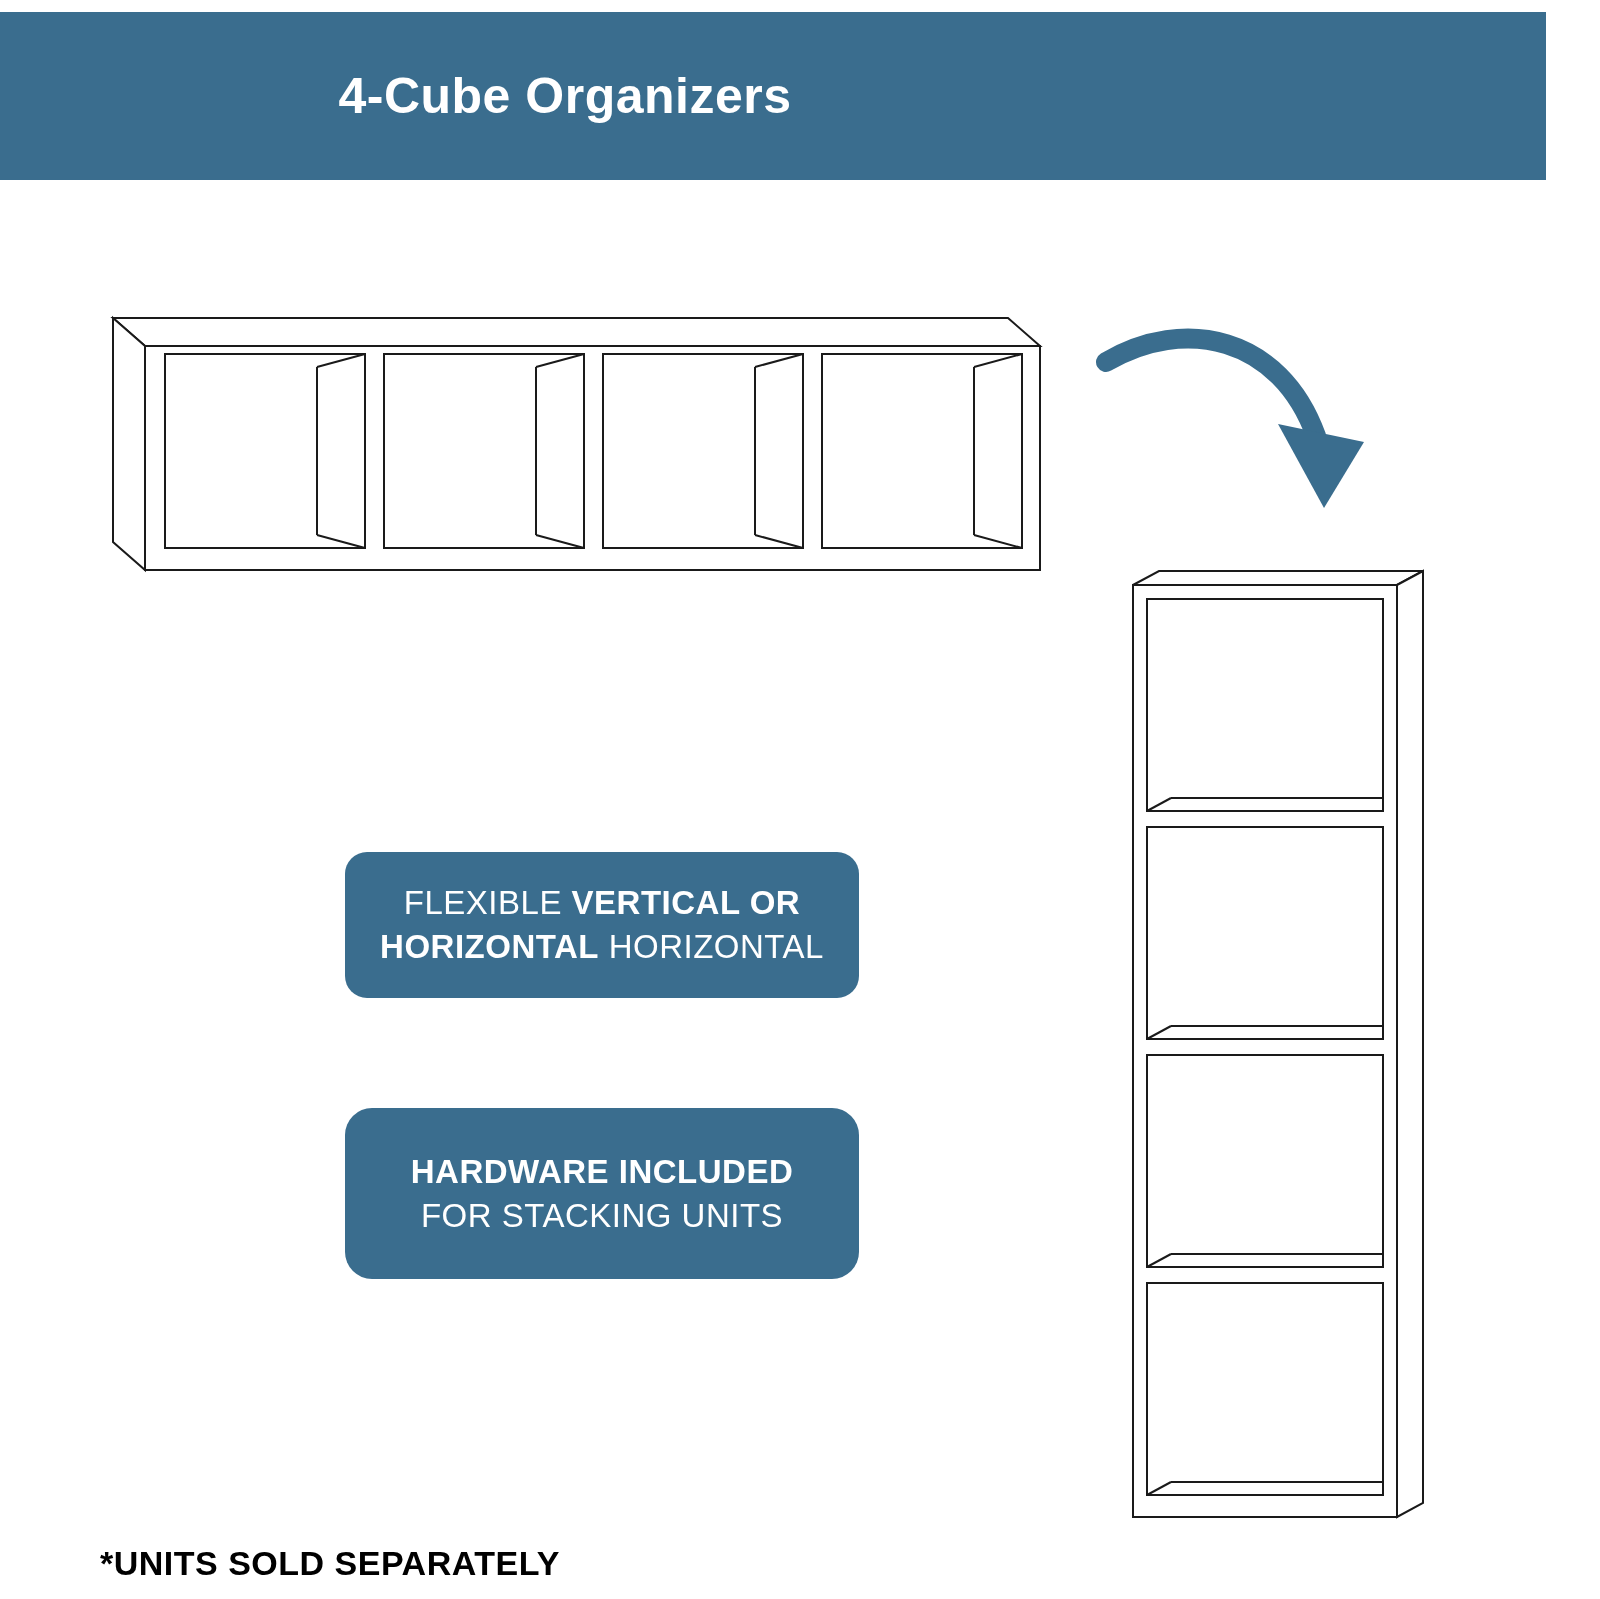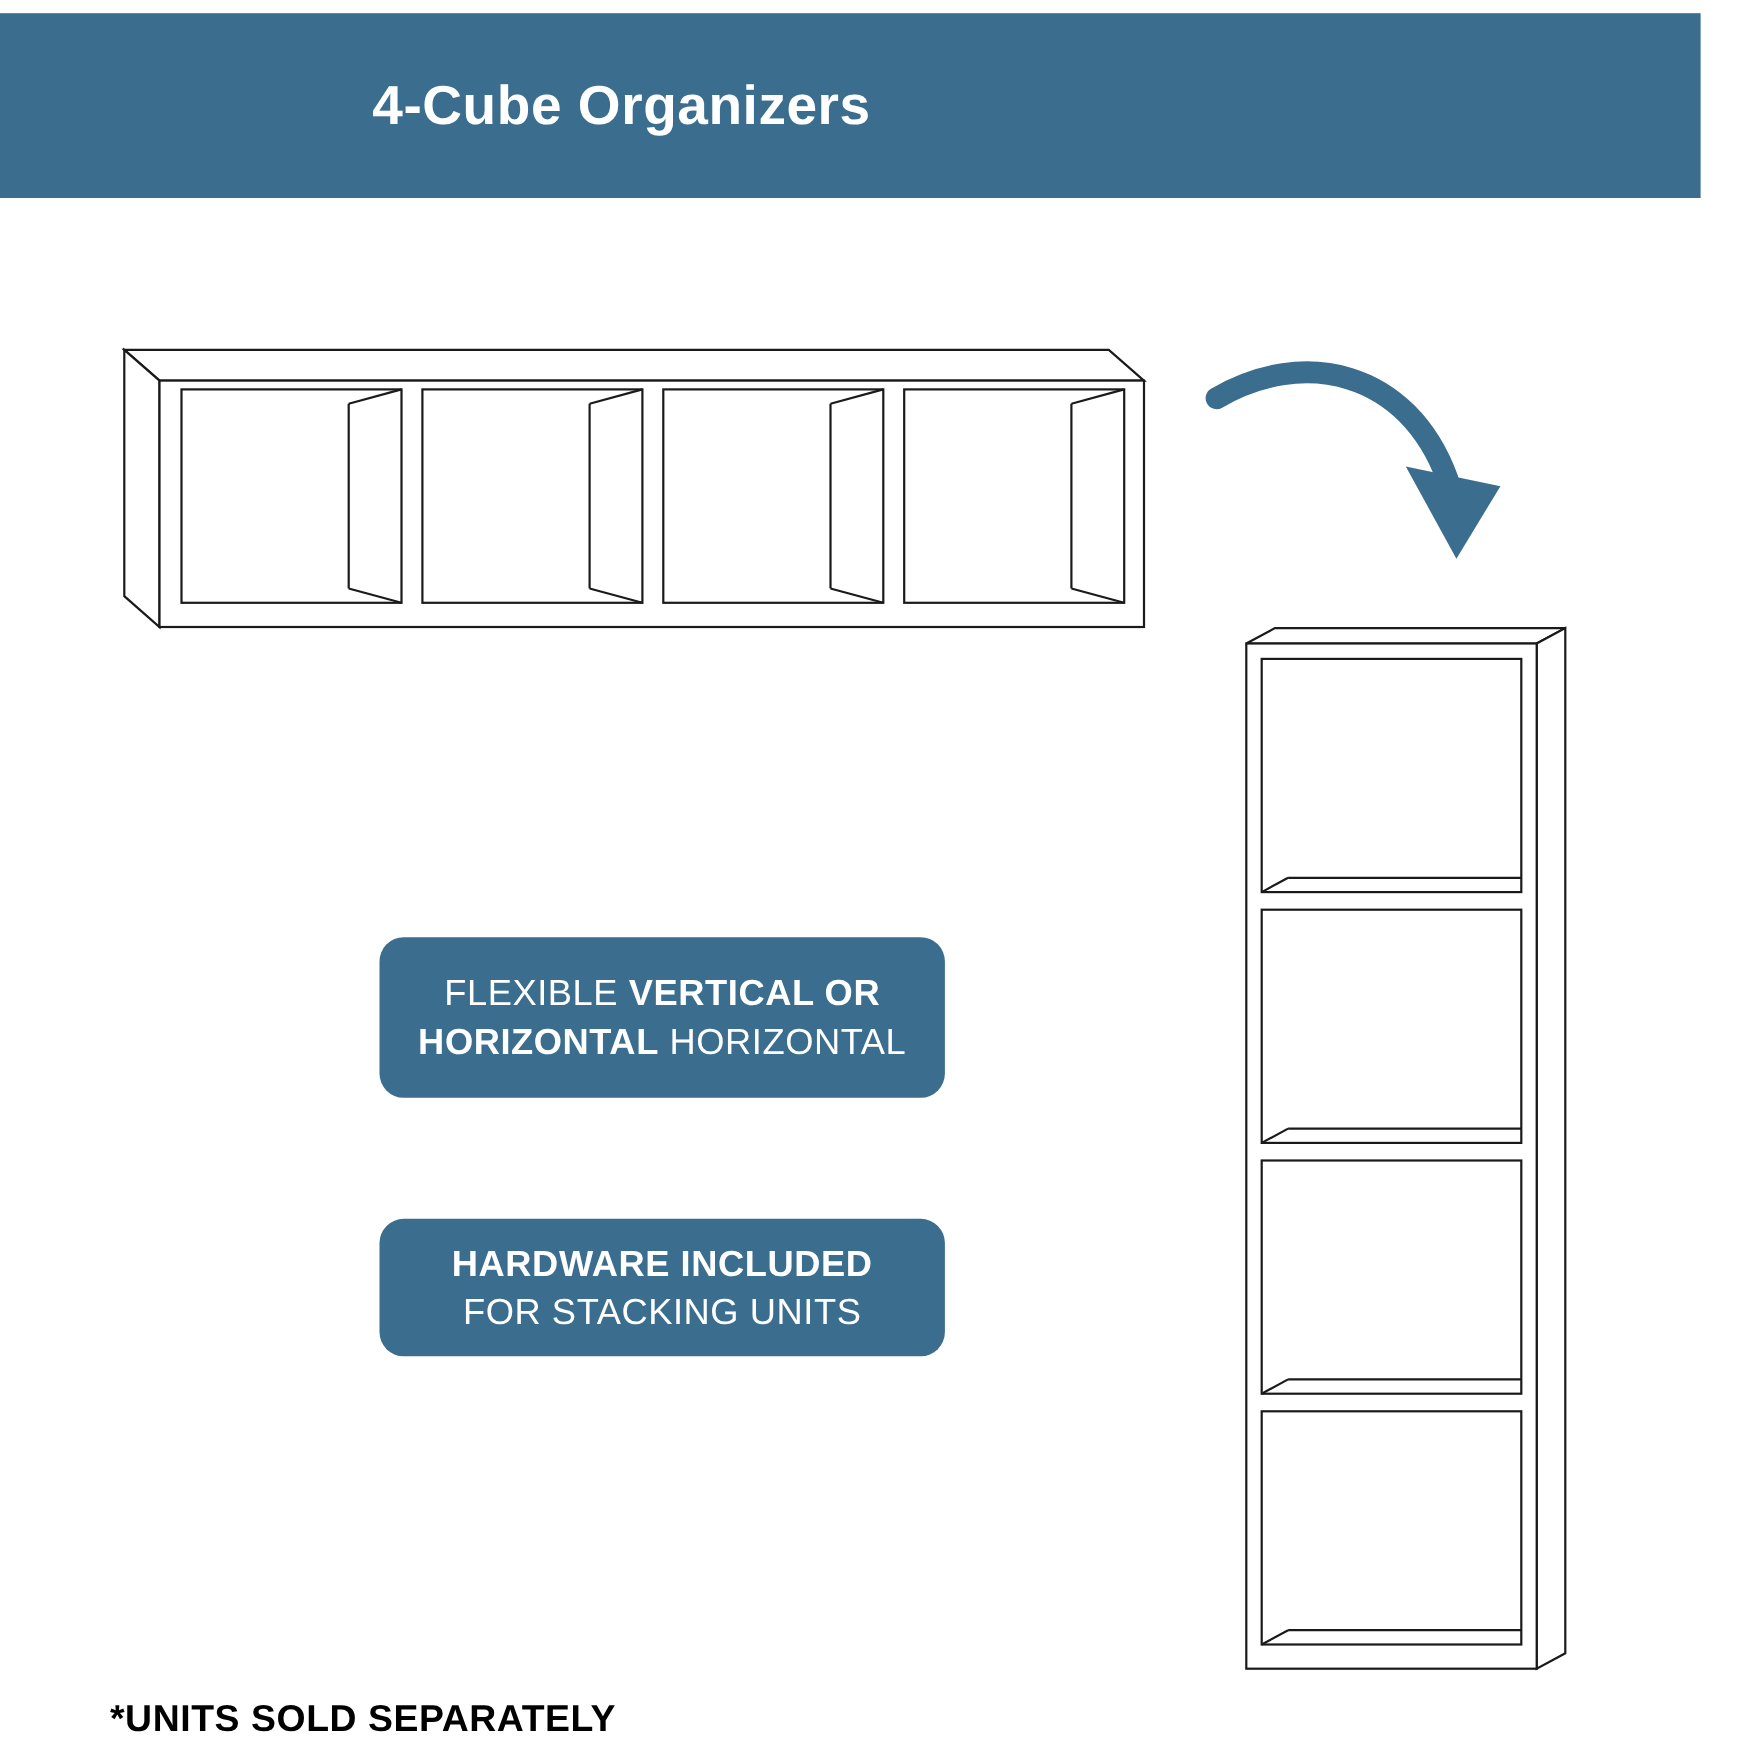--- a/index.html
+++ b/index.html
@@ -38,21 +38,21 @@
     background: var(--accent);
     border-radius: 22px;
     color: #ffffff;
     display: flex; flex-direction: column;
     align-items: center; justify-content: center;
     text-align: center;
     font-size: 33px; line-height: 44px;
     letter-spacing: 0.5px;
   }
   .badge-orientation { top: 852px; height: 146px; }
-  .badge-hardware    { top: 1108px; height: 125px; }
+  .badge-hardware    { top: 1108px; height: 171px; border-radius: 27px; }
   .badge .b { font-weight: 700; }
   .badge .r { font-weight: 400; }
 
   .footnote {
     position: absolute;
     left: 100px; top: 1544px;
     color: #000000;
     font-size: 34px; font-weight: 700;
     letter-spacing: 0.5px;
   }

